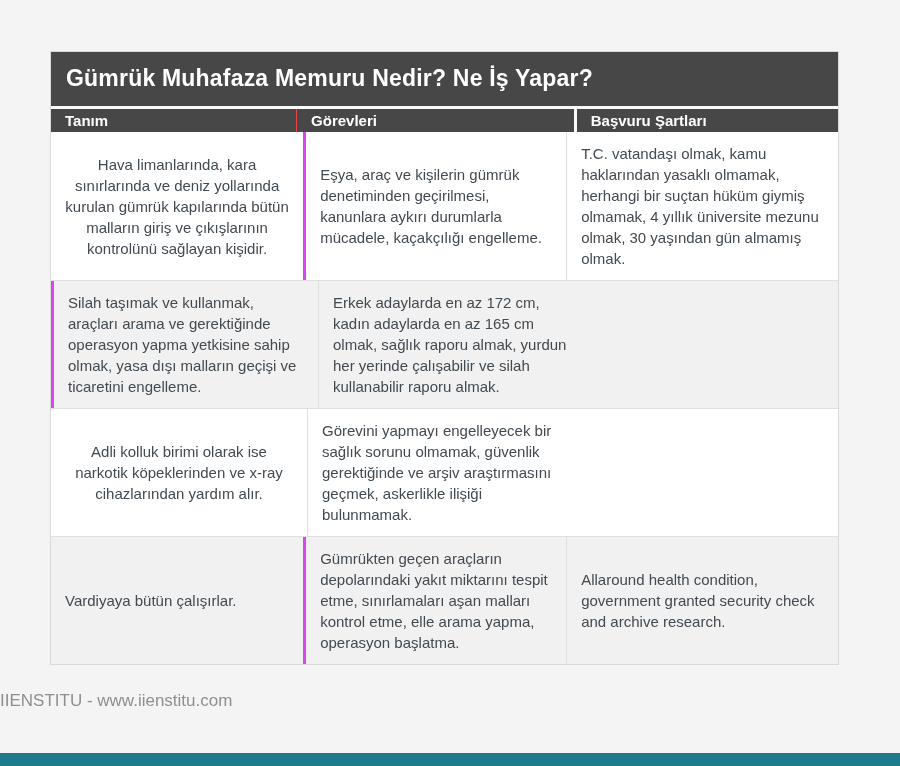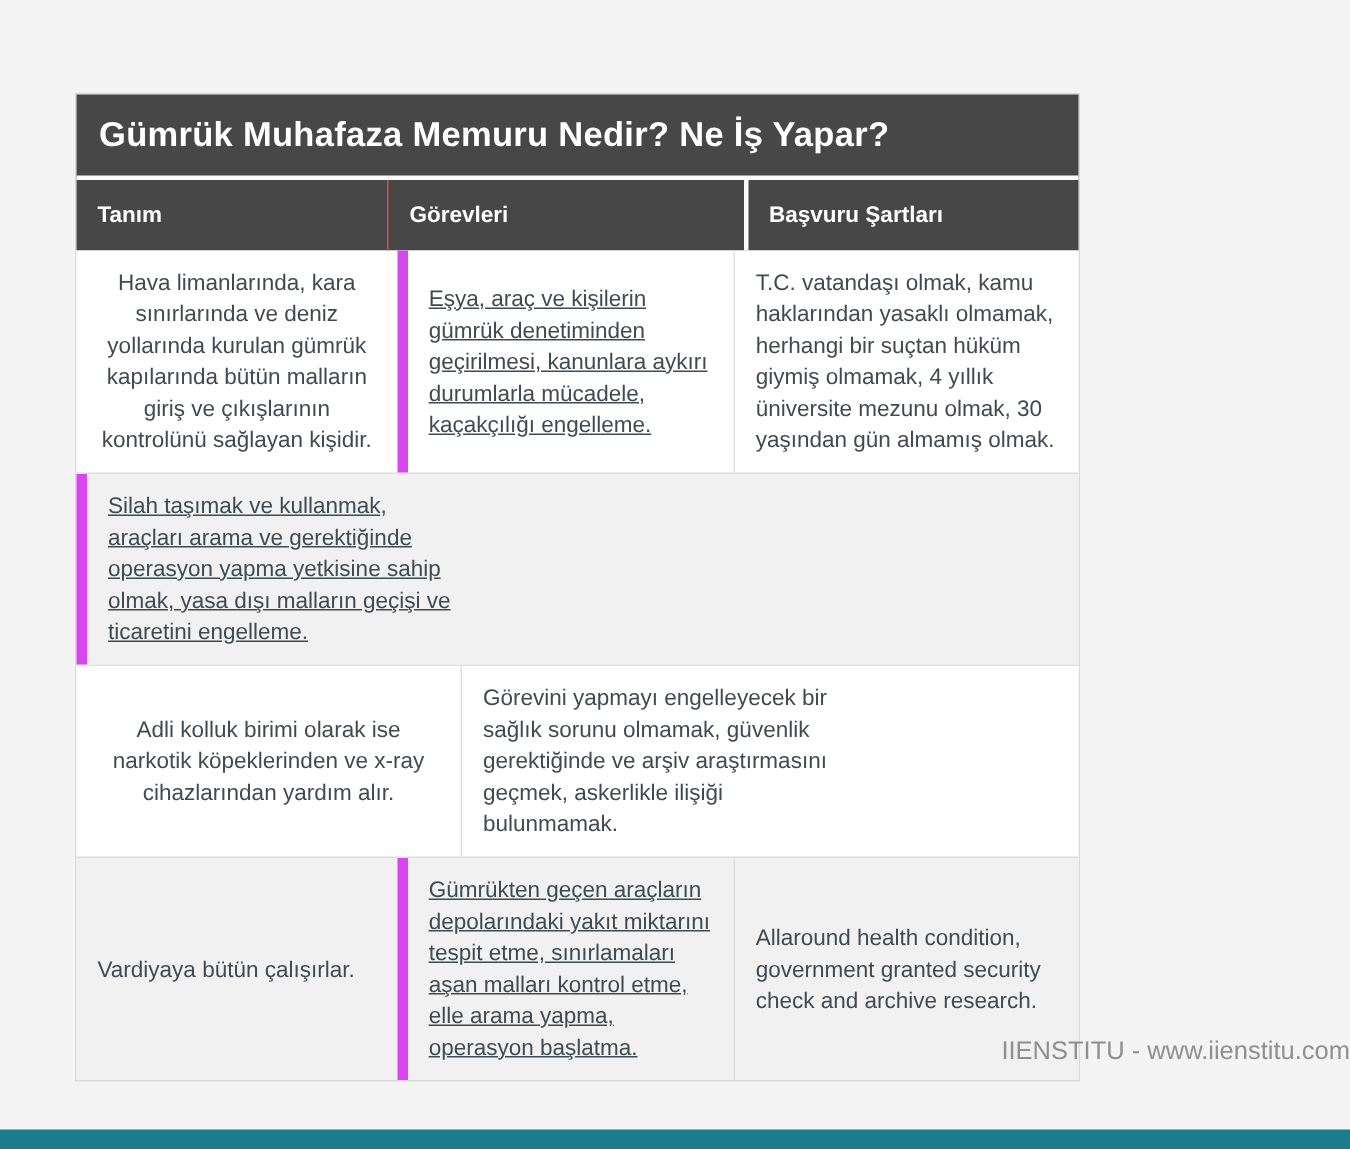--- a/index.html
+++ b/index.html
@@ -5,62 +5,62 @@
   * { margin:0; padding:0; box-sizing:border-box; }
   html,body { width:900px; height:766px; }
   body {
     font-family:"Liberation Sans","DejaVu Sans",sans-serif;
     background:#f4f4f4;
     overflow:hidden;
   }
   .page { position:relative; width:900px; height:766px; background:#f4f4f4; }
 
   .card {
-    position:absolute; left:50px; top:62px; width:670px;
+    position:absolute; left:50px; top:51px; width:789px;
     background:#ffffff;
     border:1px solid #d9d9d9;
   }
 
   .title-bar {
     background:#474747;
     color:#ffffff;
     font-size:23px;
     font-weight:bold;
     padding:13px 15px 14px 15px;
     border-bottom:3px solid #fafafa;
     letter-spacing:0.2px;
   }
 
   .head-row { display:flex; background:#474747; }
   .head-cell {
     color:#ffffff;
     font-weight:bold;
     font-size:15px;
-    padding:15px 14px;
+    padding:3px 14px;
   }
   .head-cell.c1 { width:256px; }
   .head-cell.c2 { width:267px; border-left:1px solid #ef4444; }
   .head-cell.c3 { width:276px; border-left:3px solid #fafafa;margin-left:22px; }
 
   .row { display:flex; background:#ffffff; }
   .row.alt { background:#f1f1f1; }
   .row + .row { border-top:1px solid #e0e0e0; }
   .cell {
     display:flex; align-items:center;
     font-size:15px; line-height:21px;
     color:#424a51;
     padding:11px 14px;
   }
   .cell.c1 { width:256px;text-align:center; }
-  .cell.c2 { width:267px; border-left:7px solid #d946ef;text-decoration:underline; }
+  .cell.c2 { width:267px; border-left:3px solid #d946ef; }
   .cell.c3 { width:276px; border-left:1px solid #e0e0e0; }
 
   .credit {
     position:absolute; left:0; top:691px; width:900px;
-    text-align:right;
+    text-align:left;
     font-size:17px;
     color:#8f8f8f;
   }
 
   .bottom-bar {
     position:absolute; left:0; bottom:0; width:900px; height:13px;
     background:#1d7c8c;
   }
 </style>
 </head>
@@ -87,20 +87,23 @@
         </div>
       <div class="cell c3">
           <span>T.C. vatandaşı olmak, kamu haklarından yasaklı olmamak, herhangi bir suçtan hüküm giymiş olmamak, 4 yıllık üniversite mezunu olmak, 30 yaşından gün almamış olmak.</span>
         </div>
     </div>
 
     <div class="row alt">
       <div class="cell c2">
           <span>Silah taşımak ve kullanmak, araçları arama ve gerektiğinde operasyon yapma yetkisine sahip olmak, yasa dışı malların geçişi ve ticaretini engelleme.</span>
         </div>
+      <div class="cell c3">
+          <span>Erkek adaylarda en az 172 cm, kadın adaylarda en az 165 cm olmak, sağlık raporu almak, yurdun her yerinde çalışabilir ve silah kullanabilir raporu almak.</span>
+        </div>
     </div>
 
     <div class="row">
       <div class="cell c1">
           <span>Adli kolluk birimi olarak ise narkotik köpeklerinden ve x-ray cihazlarından yardım alır.</span>
         </div>
       <div class="cell c3">
           <span>Görevini yapmayı engelleyecek bir sağlık sorunu olmamak, güvenlik gerektiğinde ve arşiv araştırmasını geçmek, askerlikle ilişiği bulunmamak.</span>
         </div>
     </div>

